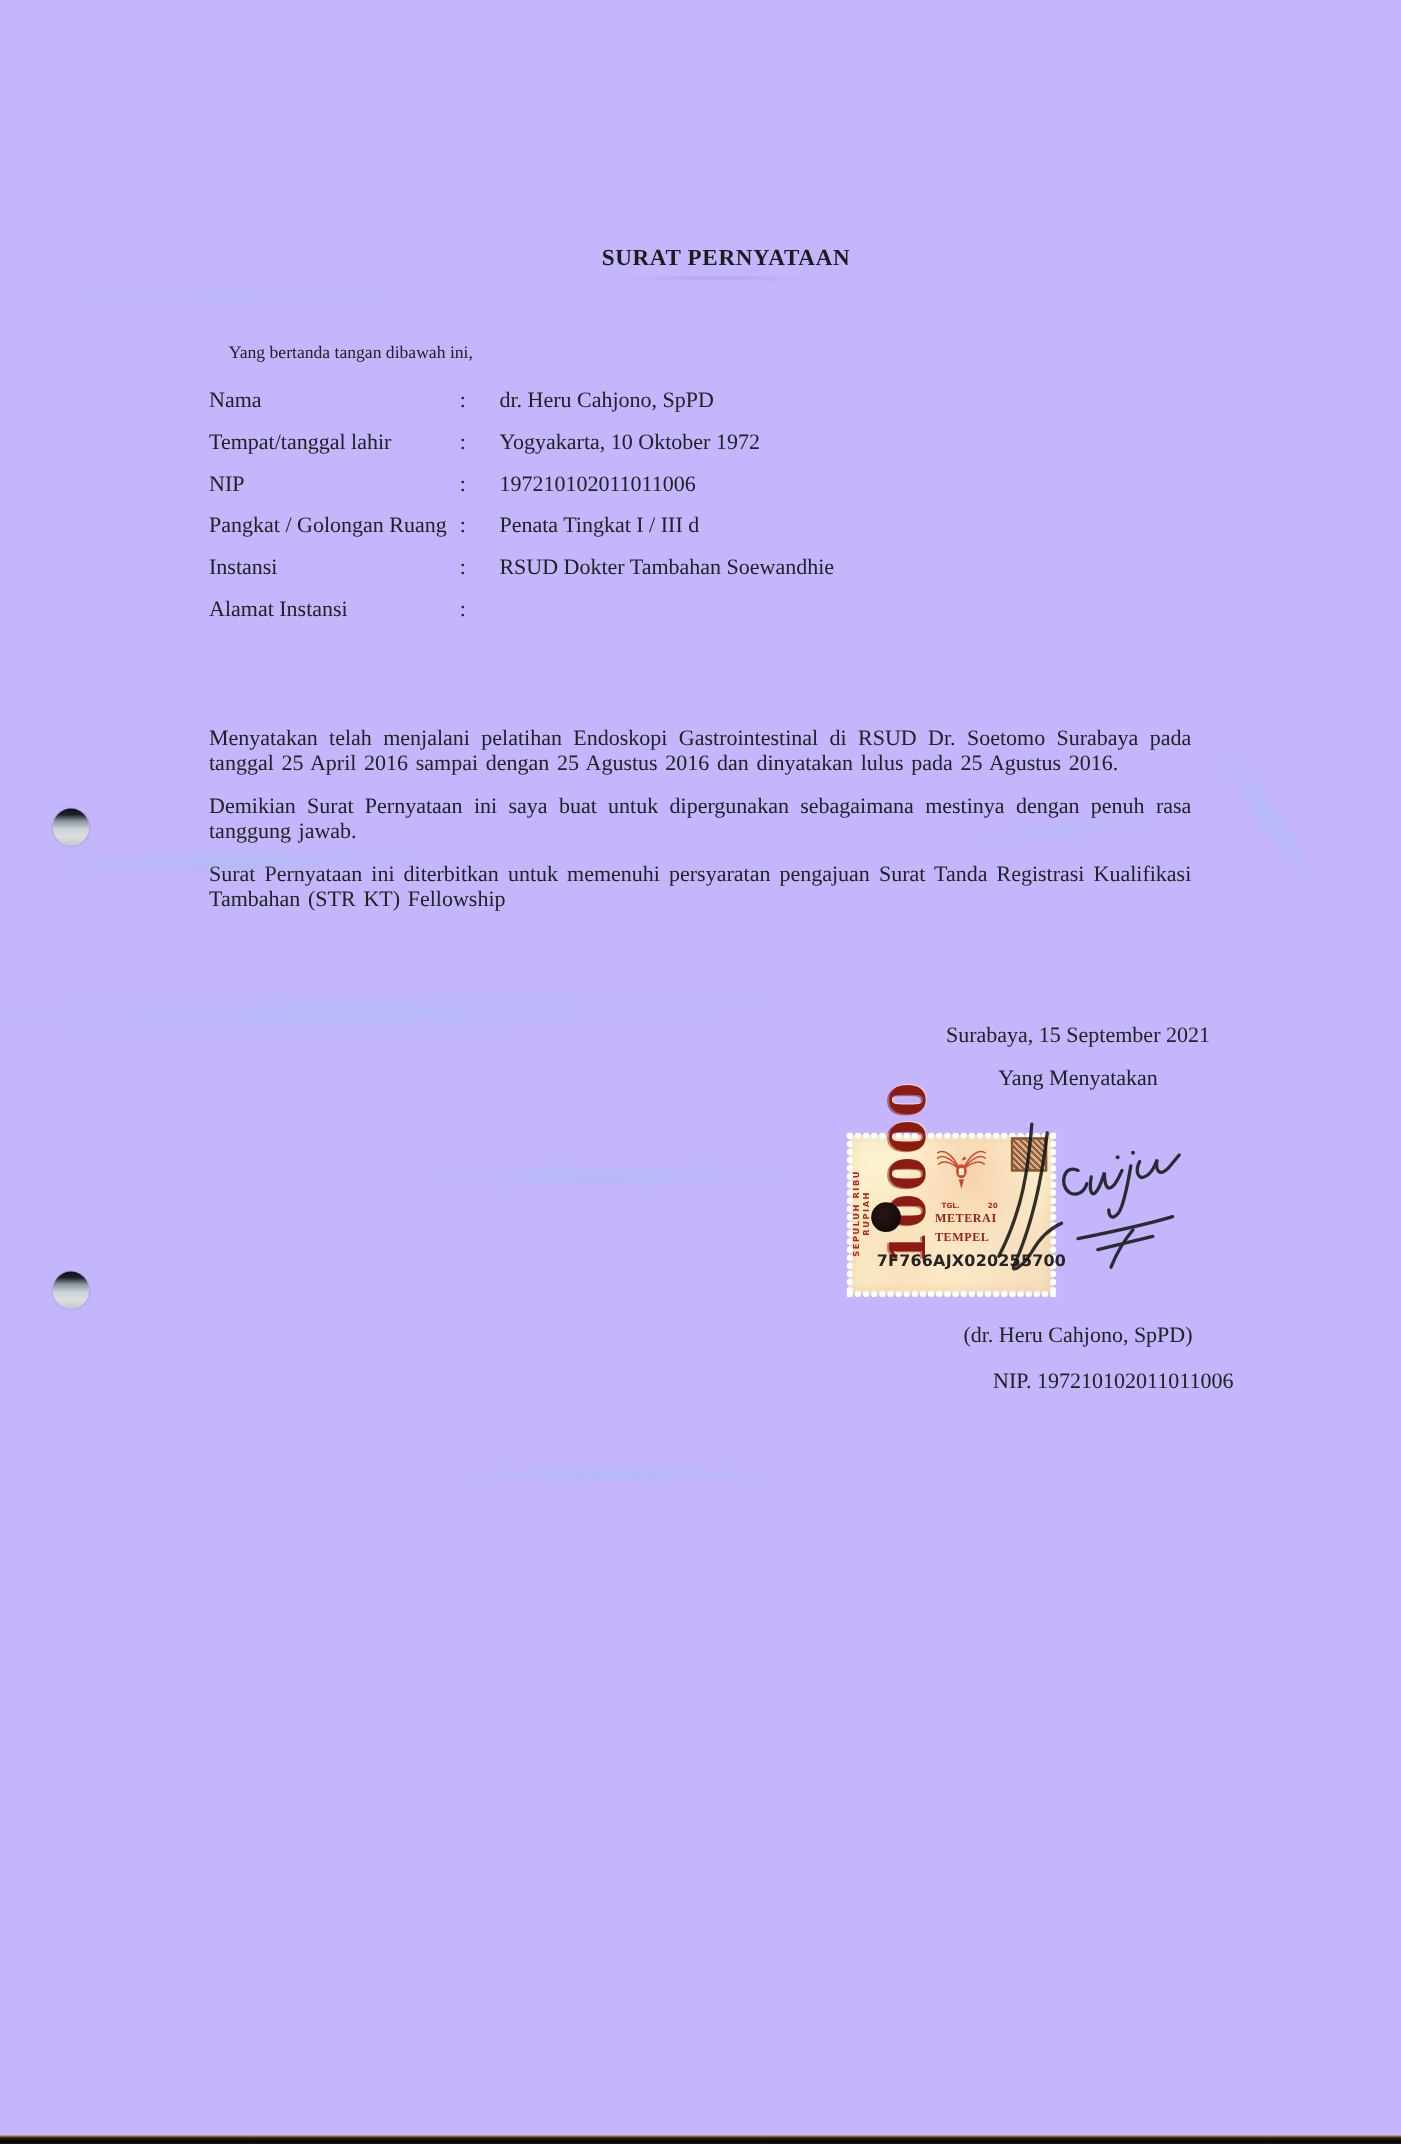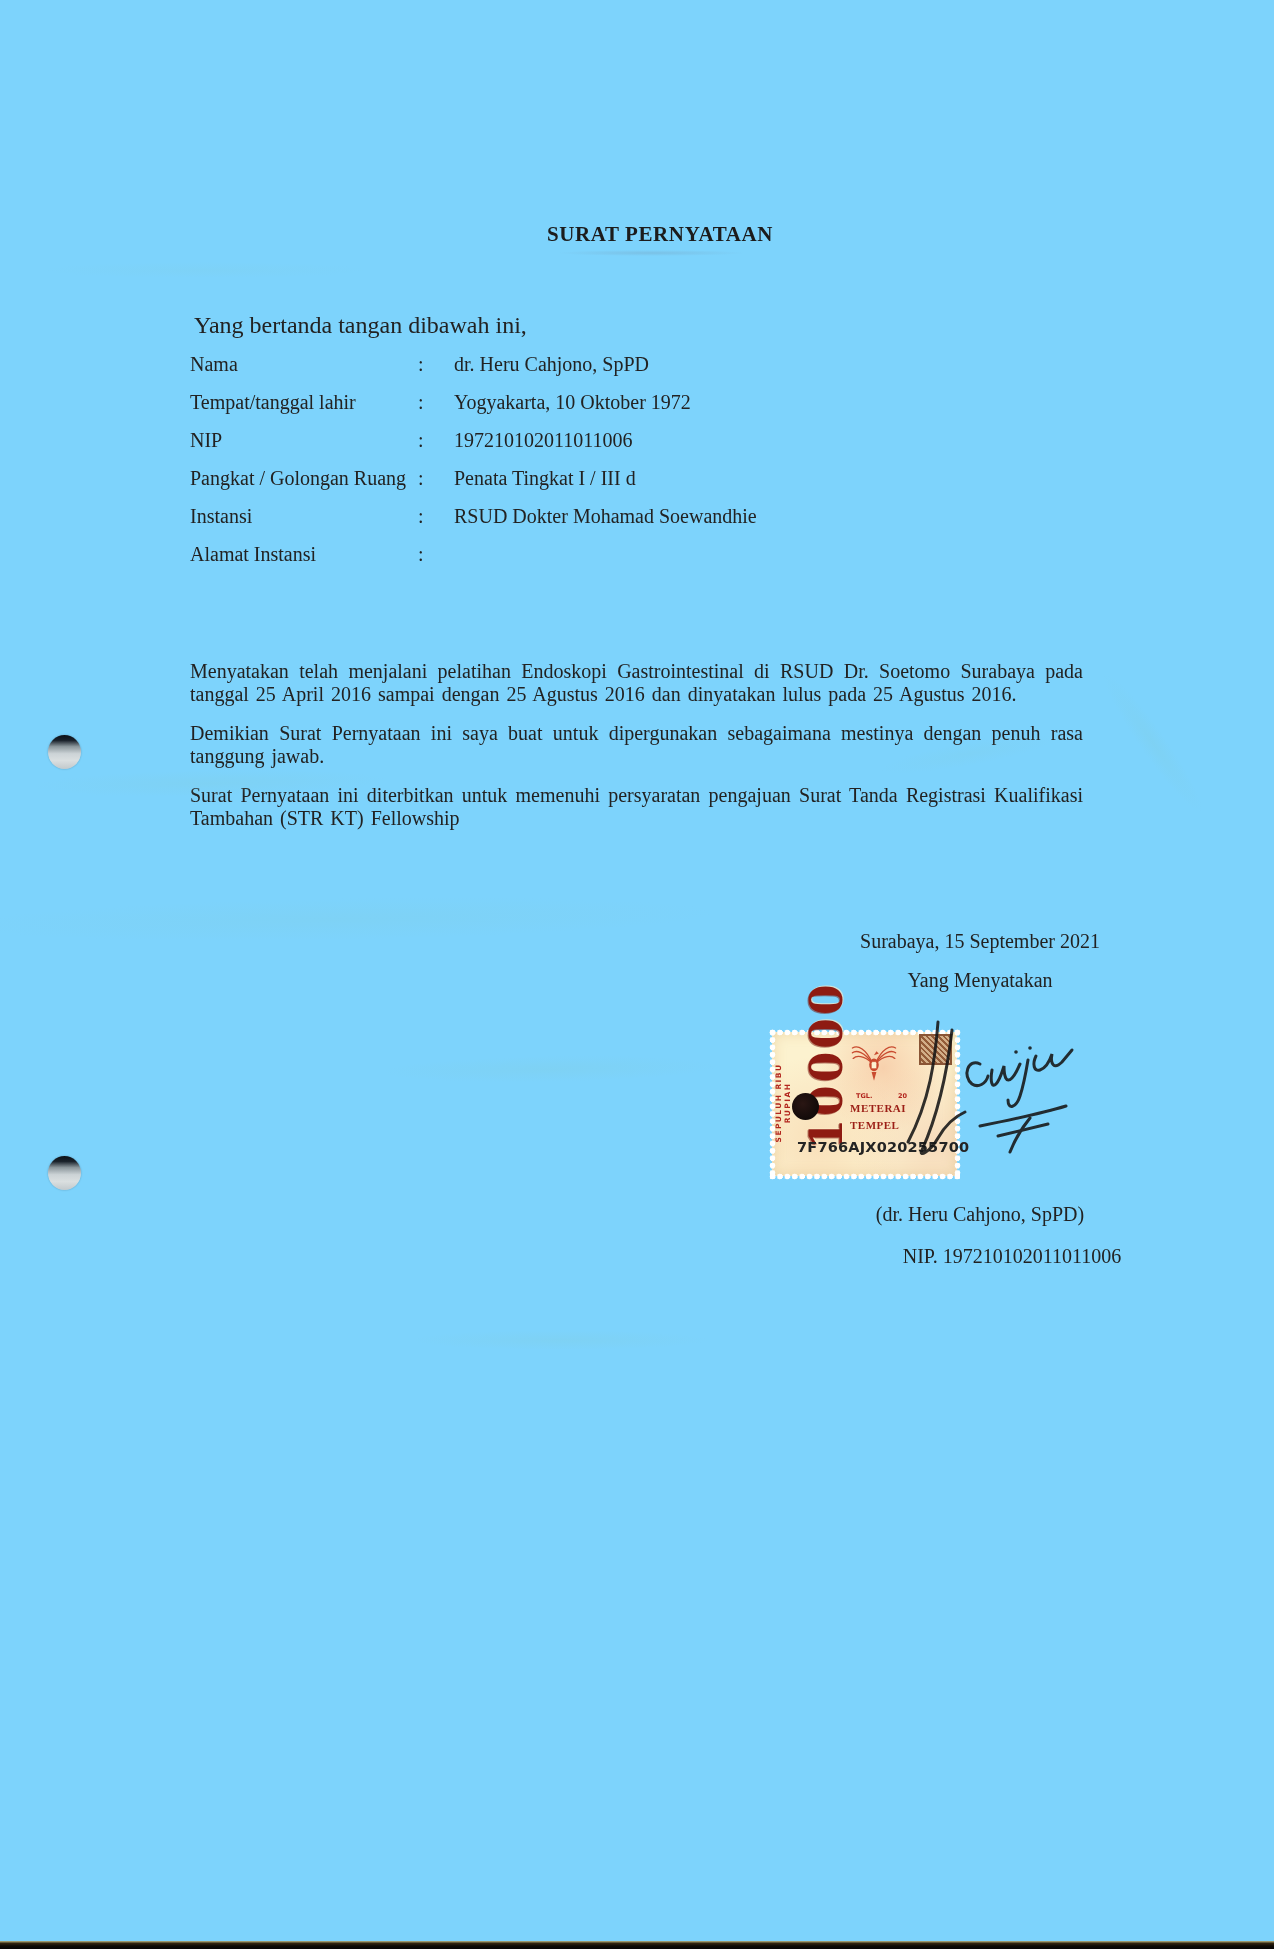--- a/index.html
+++ b/index.html
@@ -1,31 +1,31 @@
 <!DOCTYPE html>
 <html><head>
 <meta charset="utf-8">
 <style>
   html,body { margin:0; padding:0; background:#ffffff; }
   .page {
     position:relative; width:1274px; height:1949px; margin:0 auto;
-    background:#7dd3fc; overflow:hidden;
+    background:#c4b5fd; overflow:hidden;
     font-family:"Liberation Serif", serif; color:#222222;
   }
 
   
   .title {
     position:absolute; top:222px; left:0; width:1320px; text-align:center;
     font-size:21px; font-weight:bold; letter-spacing:0.6px; color:#1c1c1c;
   }
   .title-ghost {
     position:absolute; left:556px; top:250px; width:190px; height:6px;
     background:radial-gradient(ellipse at center, rgba(110,110,125,0.18), rgba(110,110,125,0) 70%);
   }
-  .opening { position:absolute; left:194px; top:312px; font-size:24px; }
+  .opening { position:absolute; left:208px; top:312px; font-size:16px; }
 
   .fields { position:absolute; left:190px; top:352px; width:910px; }
   .field-row { display:flex; margin-bottom:13px; font-size:20px; line-height:25px; }
   .f-label { width:228px; flex:0 0 228px; }
   .f-sep   { width:36px;  flex:0 0 36px; }
   .f-value2 { margin-top:13px; }
   .f-value2:empty { display:none; }
 
   .paragraphs { position:absolute; left:190px; top:660px; width:893px; }
   .para {
@@ -172,21 +172,21 @@
         <div class="f-valwrap">
           <div class="f-value">Penata Tingkat I / III d</div>
 
         </div>
       </div>
 
       <div class="field-row">
         <div class="f-label">Instansi</div>
         <div class="f-sep">:</div>
         <div class="f-valwrap">
-          <div class="f-value">RSUD Dokter Mohamad Soewandhie</div>
+          <div class="f-value">RSUD Dokter Tambahan Soewandhie</div>
 
         </div>
       </div>
 
       <div class="field-row">
         <div class="f-label">Alamat Instansi</div>
         <div class="f-sep">:</div>
       </div>
     </div>
 

